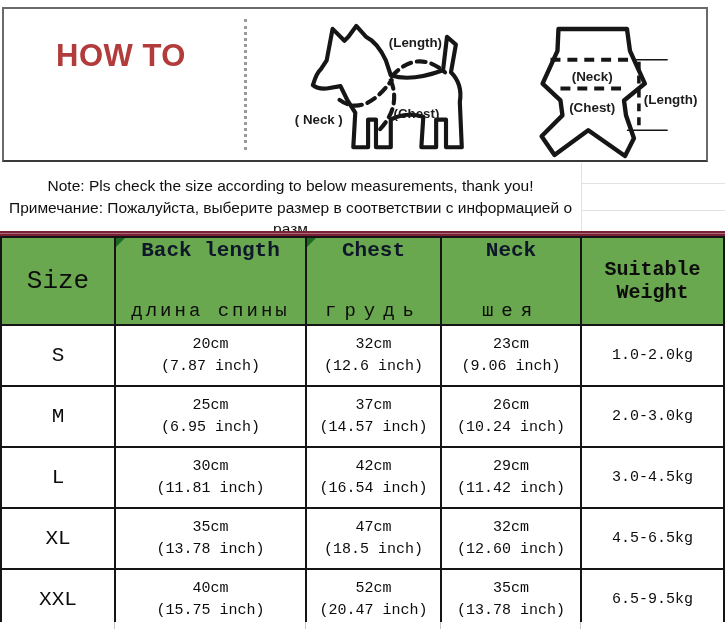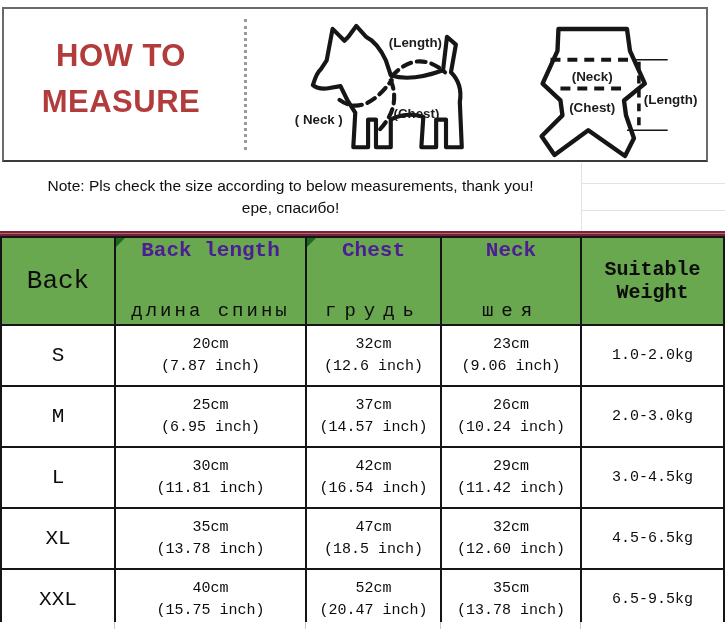--- a/index.html
+++ b/index.html
@@ -24,21 +24,21 @@
   .maroon-bar{position:absolute;left:0;top:231px;width:725px;height:5px;
               background:linear-gradient(#7a2138 40%,#a86a78 50%,#7a2138 60%);}
 
   
   table.size-table{position:absolute;left:0;top:236px;width:723px;border-collapse:collapse;
                    table-layout:fixed;font-family:"Liberation Mono",monospace;color:#0c0c0c;}
   .size-table th,.size-table td{border:2px solid #151515;text-align:center;vertical-align:middle;
                    padding:0;background:#fff;}
   .size-table thead th{background:#69a84e;height:65px;position:relative;font-weight:normal;}
   .hdr-size{font-size:26px;}
-  .hdr-en{color:#4c1d95;font-size:21px;font-weight:bold;line-height:26px;}
+  .hdr-en{color:#0f172a;font-size:21px;font-weight:bold;line-height:26px;}
   .hdr-ru{font-size:19px;line-height:26px;margin-top:34px;}
   .ru-back{letter-spacing:3px;}
   .ru-wide{letter-spacing:8px;}
   .hdr-wt{font-size:20px;font-weight:bold;}
   .corner-tri{position:absolute;top:0;left:0;width:0;height:0;
               border-right:9px solid transparent;border-top:9px solid #1d6b22;}
   td.c-size{font-size:21px;height:59px;}
   td.c-val{font-size:15px;line-height:22px;}
   td.c-wt{font-size:15px;border-radius:11px;}
   tr.footer-row td{height:28px;font-size:16.5px;letter-spacing:1px;}
@@ -47,21 +47,20 @@
   .bottom-strip .vline{position:absolute;top:0;height:7px;border-left:1px solid #c6c6c6;}
 </style>
 </head>
 <body>
 
 <div class="canvas">
 
   <div class="measure-box">
     <div class="measure-title">
       <div>HOW TO</div>
-      <div>MEASURE</div>
     </div>
     <div class="dotted-divider"></div>
 
     <svg style="position:absolute;left:280px;top:12px;" width="182" height="143" viewBox="0 0 182 145">
       <path d="M28 65 Q32 52 36 49 L42 40 L48 8 L60 20 L64 16 L72 5 L82 16 Q94 22 102 40 L107 55
                Q127 62 160 50 L164 16 L173 24 L168 52 Q180 64 177 82 L179 128 L163 128 L163 100
                L153 100 L153 128 L138 128 L140 97 Q122 92 107 100 L107 128 L92 128 L92 100
                L84 100 L84 128 L69 128 L71 93 Q62 80 56 66 L45 68 Q34 70 28 65 Z" fill="none" stroke="#161616" stroke-width="4.2" stroke-linejoin="round" stroke-linecap="round"></path>
       <path d="M55 80 Q80 98 108 60" fill="none" stroke="#161616" stroke-width="4.2" stroke-dasharray="9 6" stroke-linecap="round"></path>
       <path d="M108 56 Q134 28 162 52" fill="none" stroke="#161616" stroke-width="4.2" stroke-dasharray="9 6" stroke-linecap="round"></path>
@@ -80,41 +79,42 @@
       <path d="M95 110 L136 110" stroke="#161616" stroke-width="1.6" fill="none"></path>
       <path d="M107 41 L107 108" stroke="#161616" stroke-width="3.6" stroke-dasharray="8 6" fill="none"></path>
       <text class="diagram-label" x="60" y="60" text-anchor="middle">(Neck)</text>
       <text class="diagram-label" x="60" y="92" text-anchor="middle">(Chest)</text>
       <text class="diagram-label" x="112" y="84" text-anchor="start">(Length)</text>
     </svg>
   </div>
 
   <div class="note-block">
     <div>Note: Pls check the size according to below measurements, thank you!</div>
+    <div>Примечание: Пожалуйста, выберите размер в соответствии с информацией о разм</div>
     <div>ере, спасибо!</div>
   </div>
   <div class="note-right">
     <div class="gridline gl1"></div>
     <div class="gridline gl2"></div>
   </div>
 
   <div class="maroon-bar"></div>
 
   <table class="size-table">
     <colgroup>
       <col style="width:114px">
         <col style="width:191px">
         <col style="width:135px">
       <col style="width:140px">
         <col style="width:143px">
     </colgroup>
     <thead>
       <tr>
         <th class="hdr-size">
-          <span>Back</span>
+          <span>Size</span>
         </th>
         <th>
           <span class="corner-tri"></span>
           <div class="hdr-en">Back length</div>
           <div class="hdr-ru ru-back">длина спины</div>
         </th>
         <th>
           <span class="corner-tri"></span>
           <div class="hdr-en">Chest</div>
           <div class="hdr-ru ru-wide">грудь</div>

